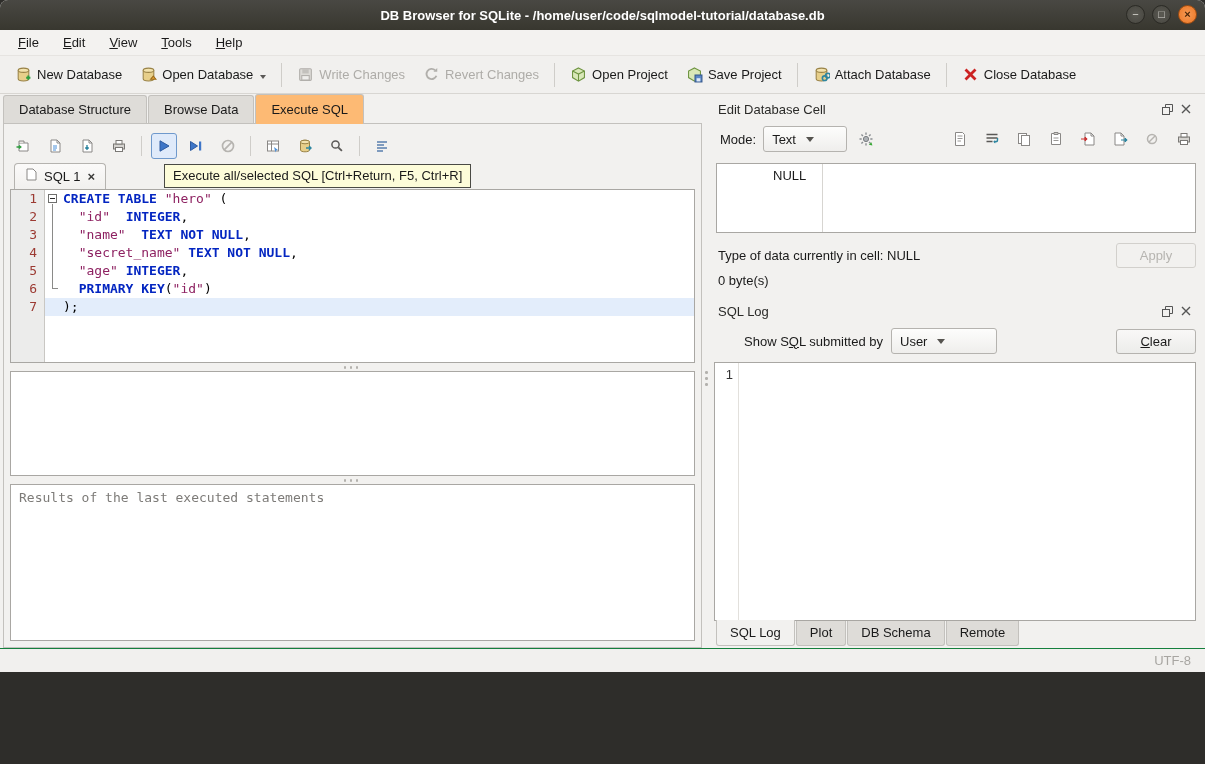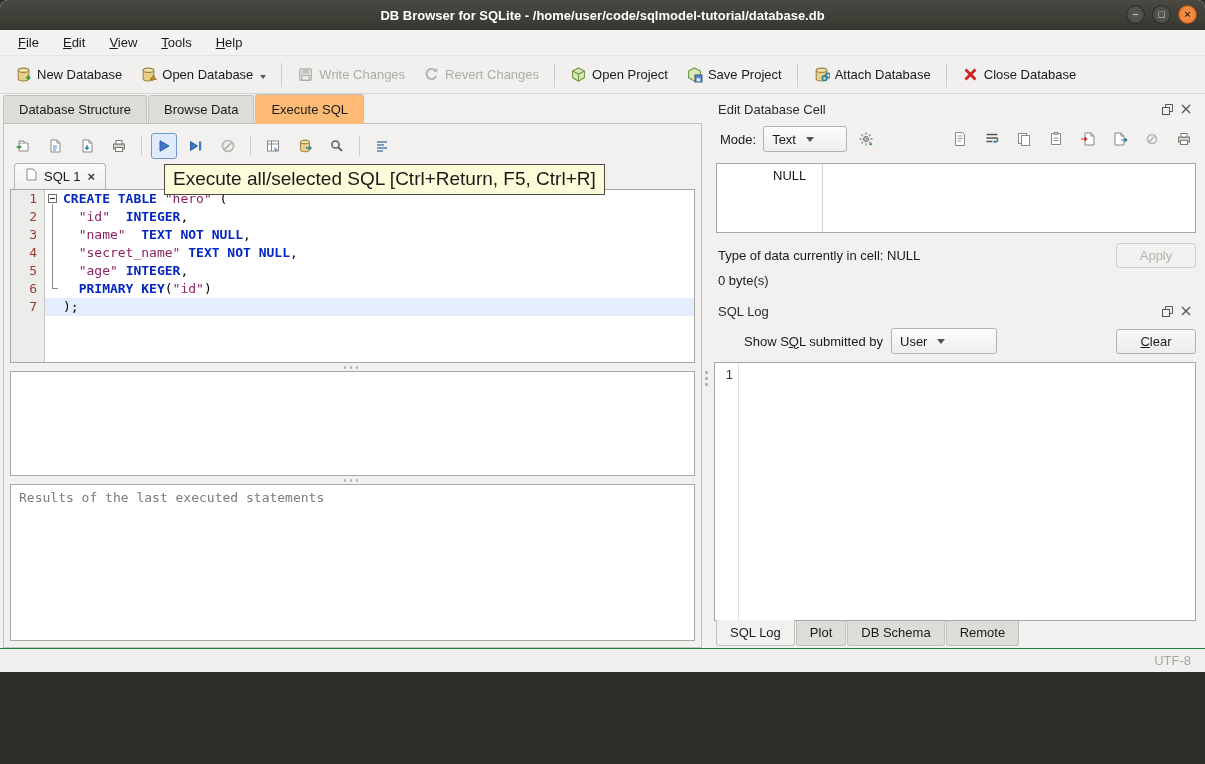--- a/index.html
+++ b/index.html
@@ -42,21 +42,21 @@
 
   .left-content { flex:1; border:1px solid #c3c1bd; background:#f2f1ef; padding:6px; display:flex; flex-direction:column; min-height:0; position:relative; margin-top:-1px; }
 
   
   .sqlbar { height:32px; display:flex; align-items:center; gap:6px; flex:none; }
   .icon-btn { width:26px; height:26px; display:flex; align-items:center; justify-content:center; border:1px solid transparent; border-radius:3px; cursor:default; }
   .icon-btn.hovered { border-color:#6f99cc; background:#dfeafa; }
   .sql-sep { width:1px; height:20px; background:#cfcdc9; margin:0 3px; }
 
   
-  .tooltip { position:absolute; left:160px; top:40px; background:#fdfcd9; border:1px solid #4a4a44; padding:3px 8px 4px; font-size:19px; z-index:50; white-space:nowrap; }
+  .tooltip { position:absolute; left:160px; top:40px; background:#fdfcd9; border:1px solid #4a4a44; padding:3px 8px 4px; font-size:13px; z-index:50; white-space:nowrap; }
 
   
   .ed-tabrow { height:27px; display:flex; align-items:flex-end; flex:none; padding-left:4px; }
   .ed-tab { display:flex; align-items:center; gap:7px; padding:4px 10px 5px; background:linear-gradient(#fbfaf9,#f1f0ee); border:1px solid #b5b3af; border-bottom:none; border-radius:4px 4px 0 0; }
   .ed-tab .close-x { font-weight:bold; color:#3a3a38; font-size:13px; cursor:default; }
 
   
   .code-editor { height:174px; background:#fff; border:1px solid #a9a7a3; display:flex; flex:none; overflow:hidden; font-family:"DejaVu Sans Mono", monospace; font-size:13px; line-height:18px; }
   .gutter { width:34px; background:#ececeb; border-right:1px solid #c9c7c3; text-align:right; padding-right:7px; color:#9c3a32; flex:none; }
   .gut-num { height:18px; }

